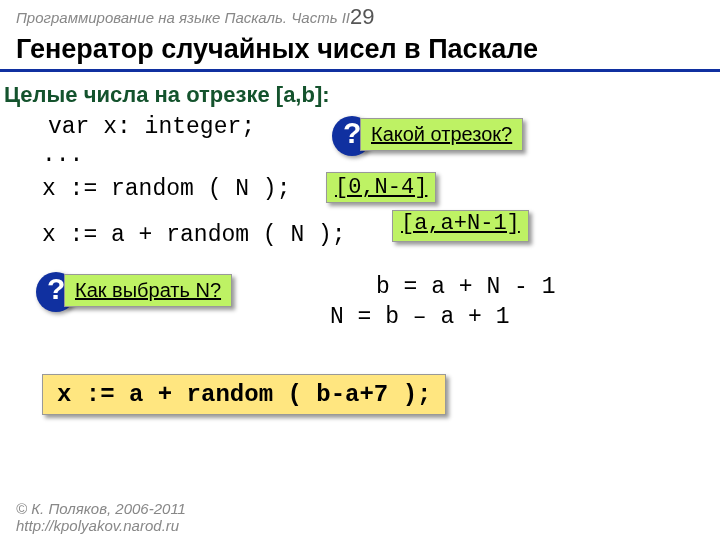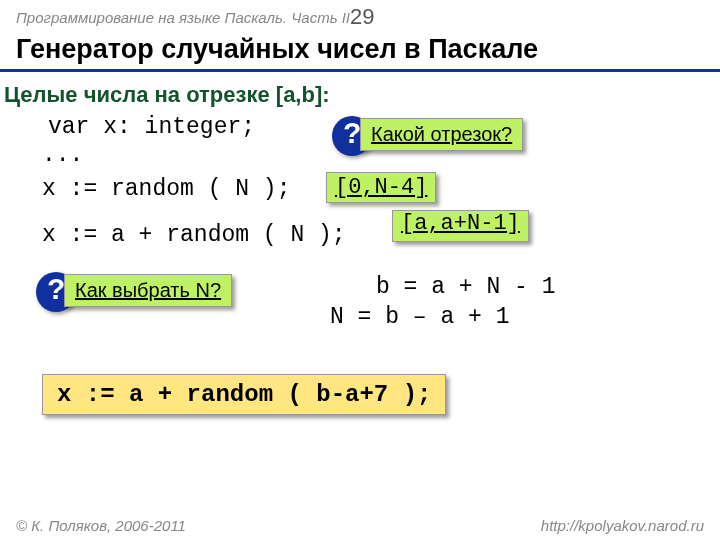--- a/index.html
+++ b/index.html
@@ -98,20 +98,21 @@
     position: absolute;
     bottom: 6px;
     left: 0;
     right: 0;
     display: flex;
     justify-content: space-between;
     padding: 0 16px;
     color: #888;
     font-style: italic;
     font-size: 15px;
+    flex-direction: column;
   }
   .math {
     font-family: "Courier New", monospace;
     font-size: 23px;
     position: absolute;
   }
 </style>
 </head>
 <body>
 

